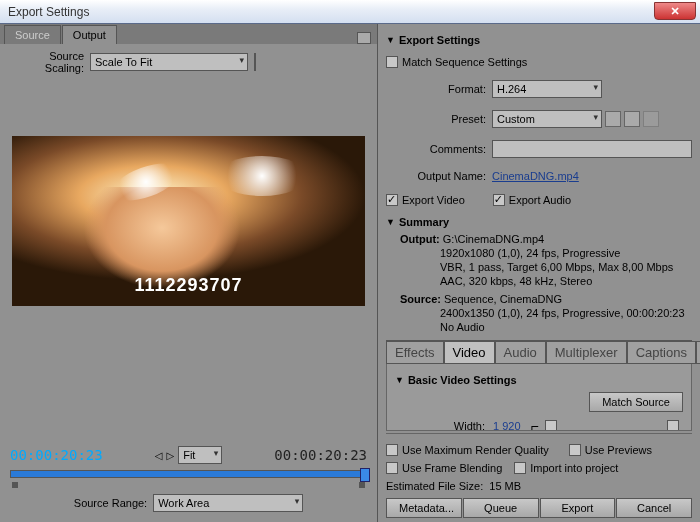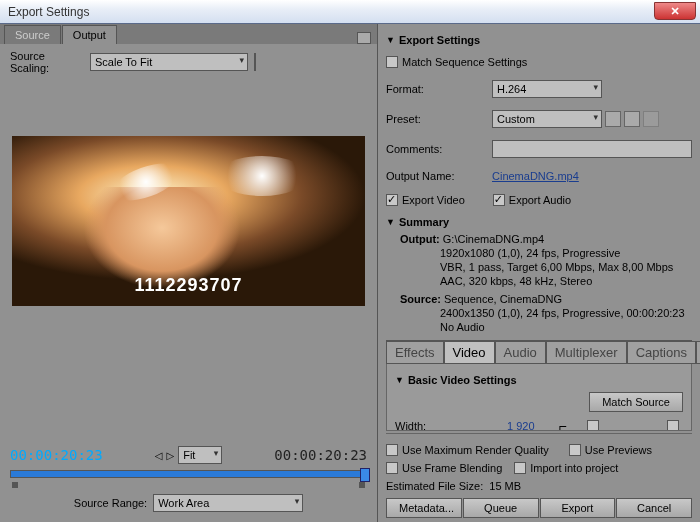--- a/index.html
+++ b/index.html
@@ -8,21 +8,21 @@
 .titlebar .title{font-size:12px;color:#333}
 .closebtn{position:absolute;right:4px;top:2px;width:42px;height:18px;background:linear-gradient(#e88,#c33);border:1px solid #833;border-radius:0 0 4px 4px;display:flex;align-items:center;justify-content:center;color:#fff;font-weight:bold}
 .main{display:flex;height:498px;background:#919191}
 .left{width:378px;background:#919191;border-right:1px solid #555;display:flex;flex-direction:column}
 .right{flex:1;background:#919191;display:flex;flex-direction:column;padding:6px 8px 4px 8px;overflow:hidden}
 .tabs{display:flex;height:20px;background:#7a7a7a;align-items:flex-end;padding-left:4px}
 .tab{padding:3px 10px;background:#7a7a7a;color:#ccc;border:1px solid #555;border-bottom:none;margin-right:1px;font-size:11px}
 .tab.active{background:#919191;color:#000}
 .popicon{margin-left:auto;margin-right:6px;width:14px;height:12px;border:1px solid #555;background:#aaa}
 .row{display:flex;align-items:center;margin:6px 0}
-.lbl{text-align:left;padding-right:6px;color:#000}
+.lbl{text-align:right;padding-right:6px;color:#000}
 select,.select{background:#bfbfbf;border:1px solid #555;height:18px;padding:1px 16px 1px 4px;font-size:11px;appearance:none;position:relative}
 .selwrap{position:relative;display:inline-block}
 .selwrap::after{content:"▾";position:absolute;right:4px;top:2px;font-size:9px;color:#333;pointer-events:none}
 input[type=text]{background:#bfbfbf;border:1px solid #555;height:18px;padding:1px 4px;font-size:11px}
 .checkbox{width:12px;height:12px;border:1px solid #555;background:#c8c8c8;display:inline-block;margin-right:4px;position:relative;flex-shrink:0}
 .checkbox.checked::after{content:"✓";position:absolute;top:-2px;left:0;font-size:11px;color:#000}
 .section-head{display:flex;align-items:center;font-weight:bold;margin:4px 0}
 .section-head::before{content:"▼";font-size:9px;margin-right:4px}
 .link{color:#1a3d8f;text-decoration:underline;cursor:pointer}
 .preview{margin:56px 12px 0 12px;height:170px;background:#000;position:relative;overflow:hidden}
@@ -158,21 +158,21 @@
       <div class="stab">Multiplexer</div>
       <div class="stab">Captions</div>
       <div class="stab">FTP</div>
     </div>
 
     <div style="border:1px solid #666;border-top:none;padding:6px 8px 0 8px;background:#9a9a9a;height:96px;overflow:hidden">
       <div class="section-head">Basic Video Settings</div>
       <div class="row" style="justify-content:flex-end">
           <button class="btn">Match Source</button>
         </div>
-      <div class="row" style="gap:16px">
+      <div class="row" style="gap:2px">
         <span class="lbl" style="width:96px">Width:</span>
         <span class="link">1 920</span>
         <span style="margin-left:8px;font-size:14px">⌐</span>
         <span class="checkbox" style="margin-left:4px"></span>
         <span style="flex:1"></span>
         <span class="checkbox"></span>
       </div>
 
     </div>
 

